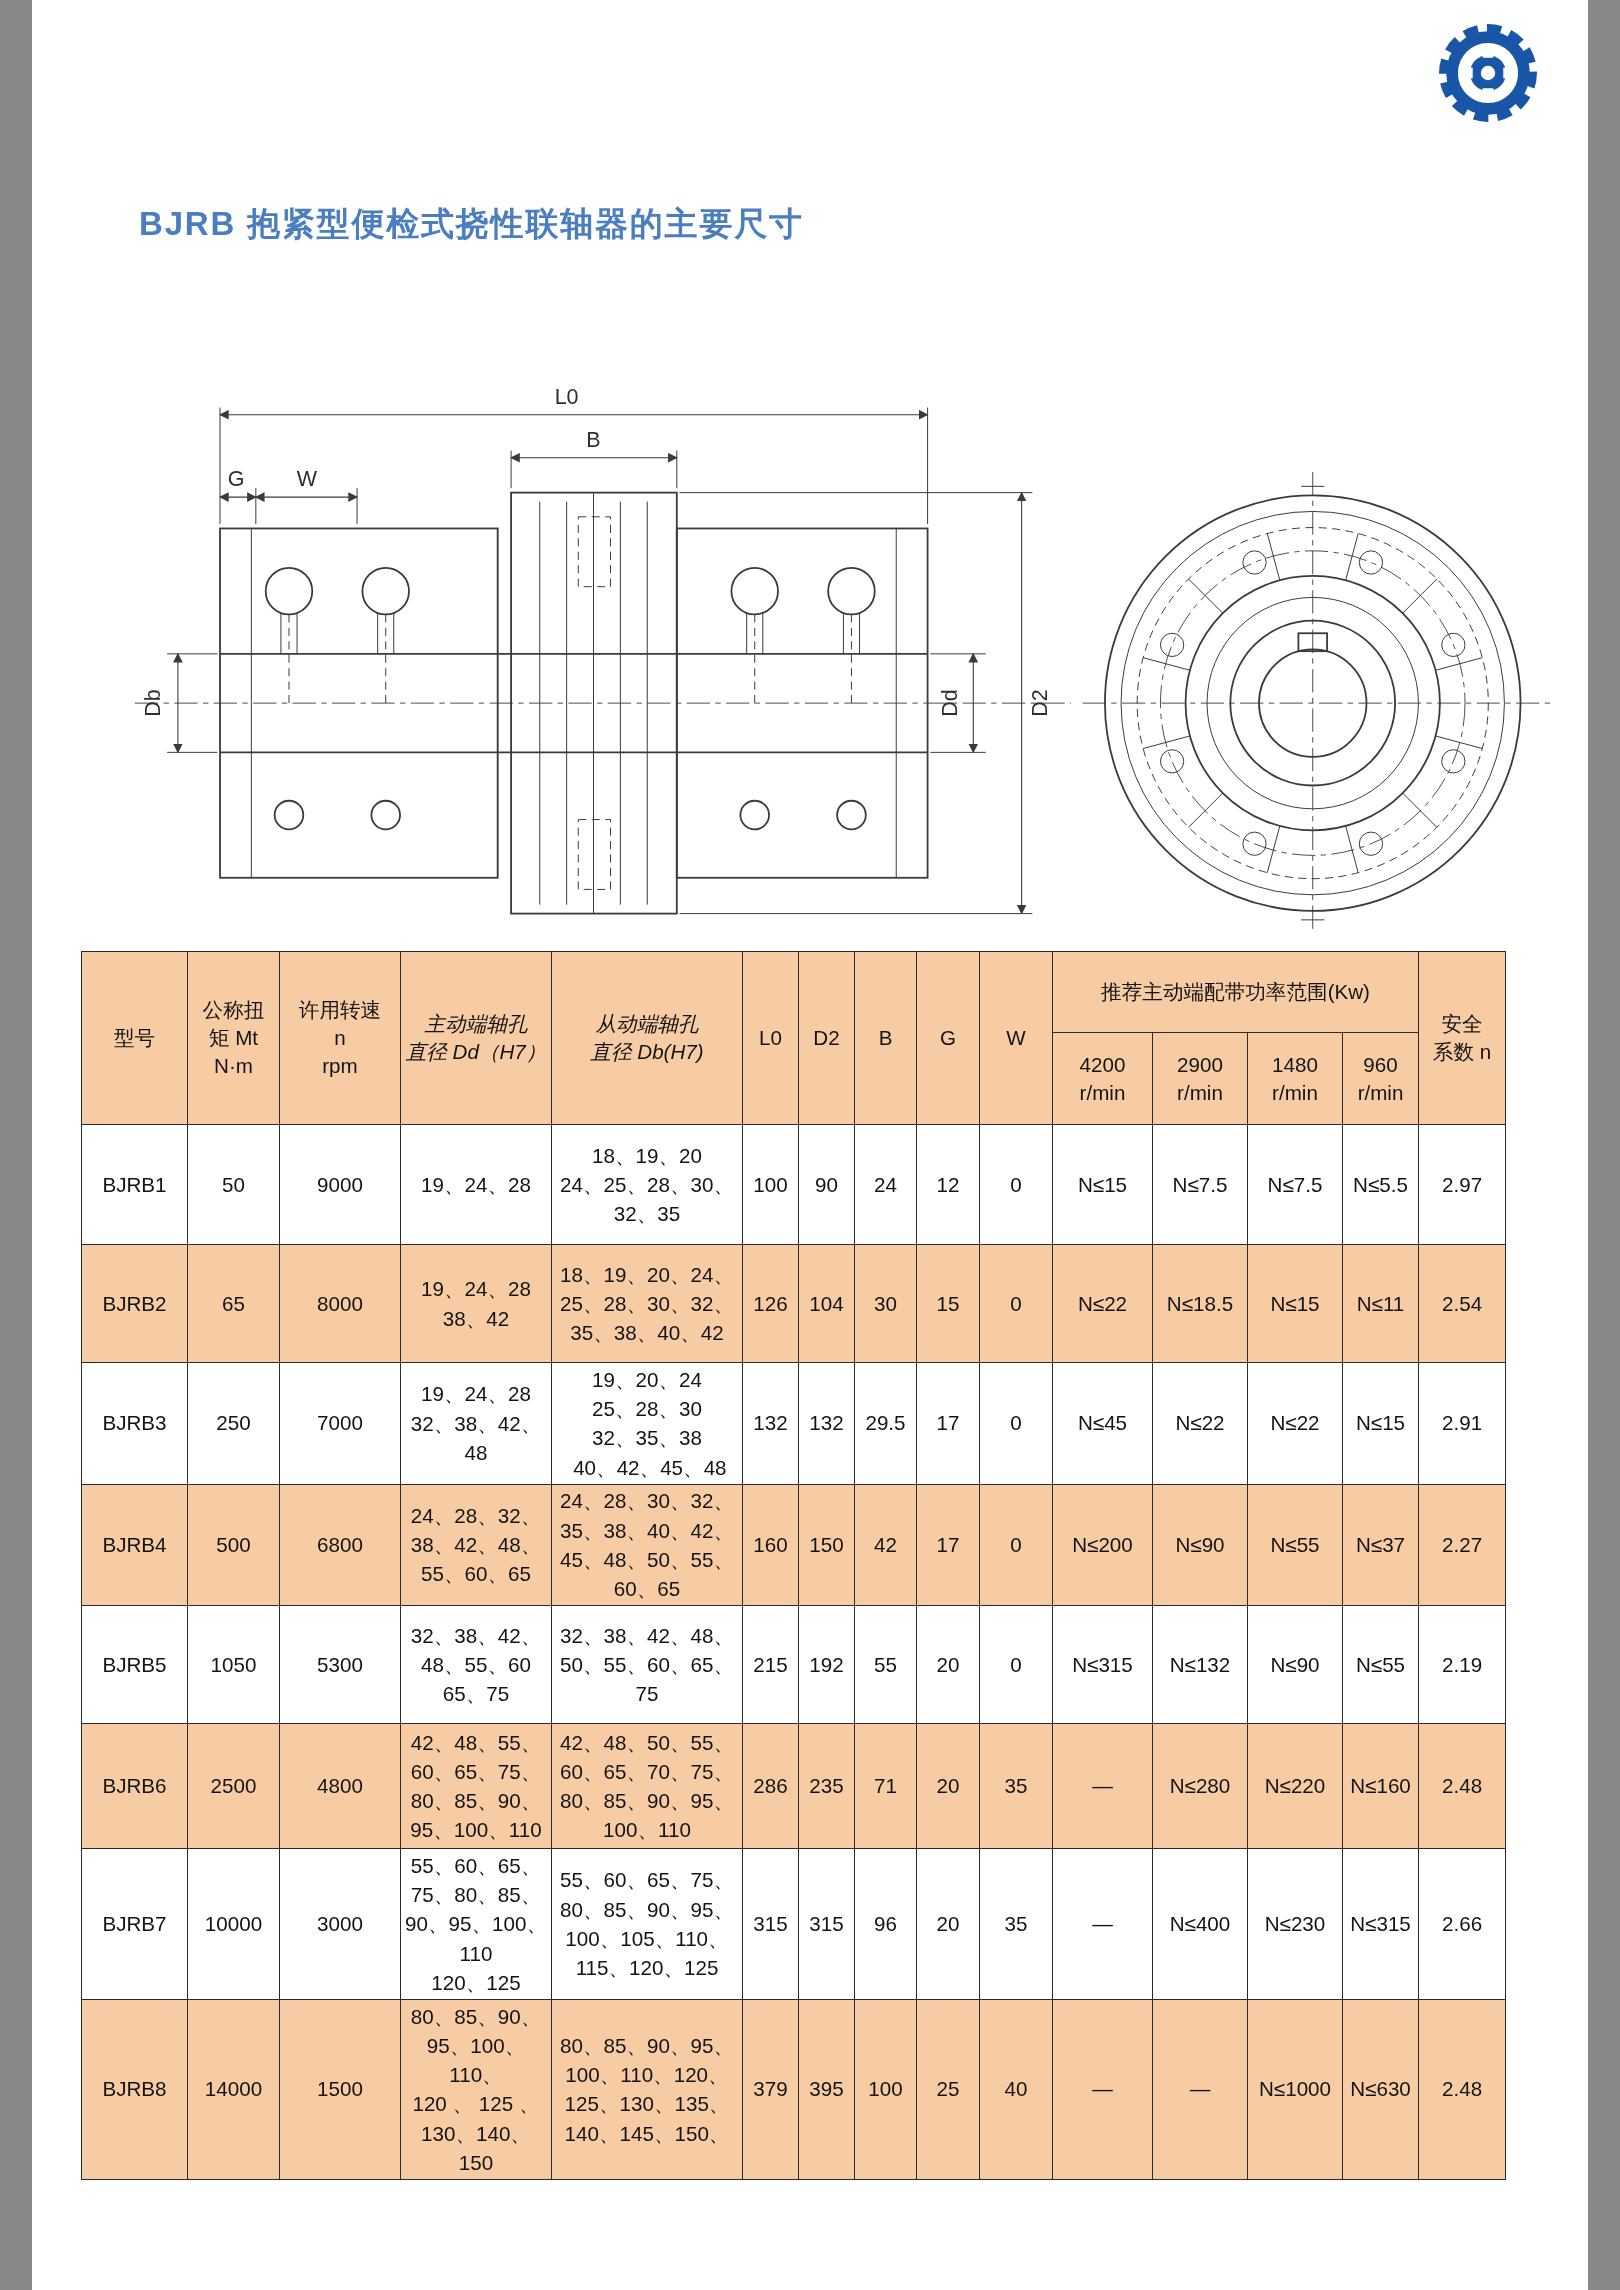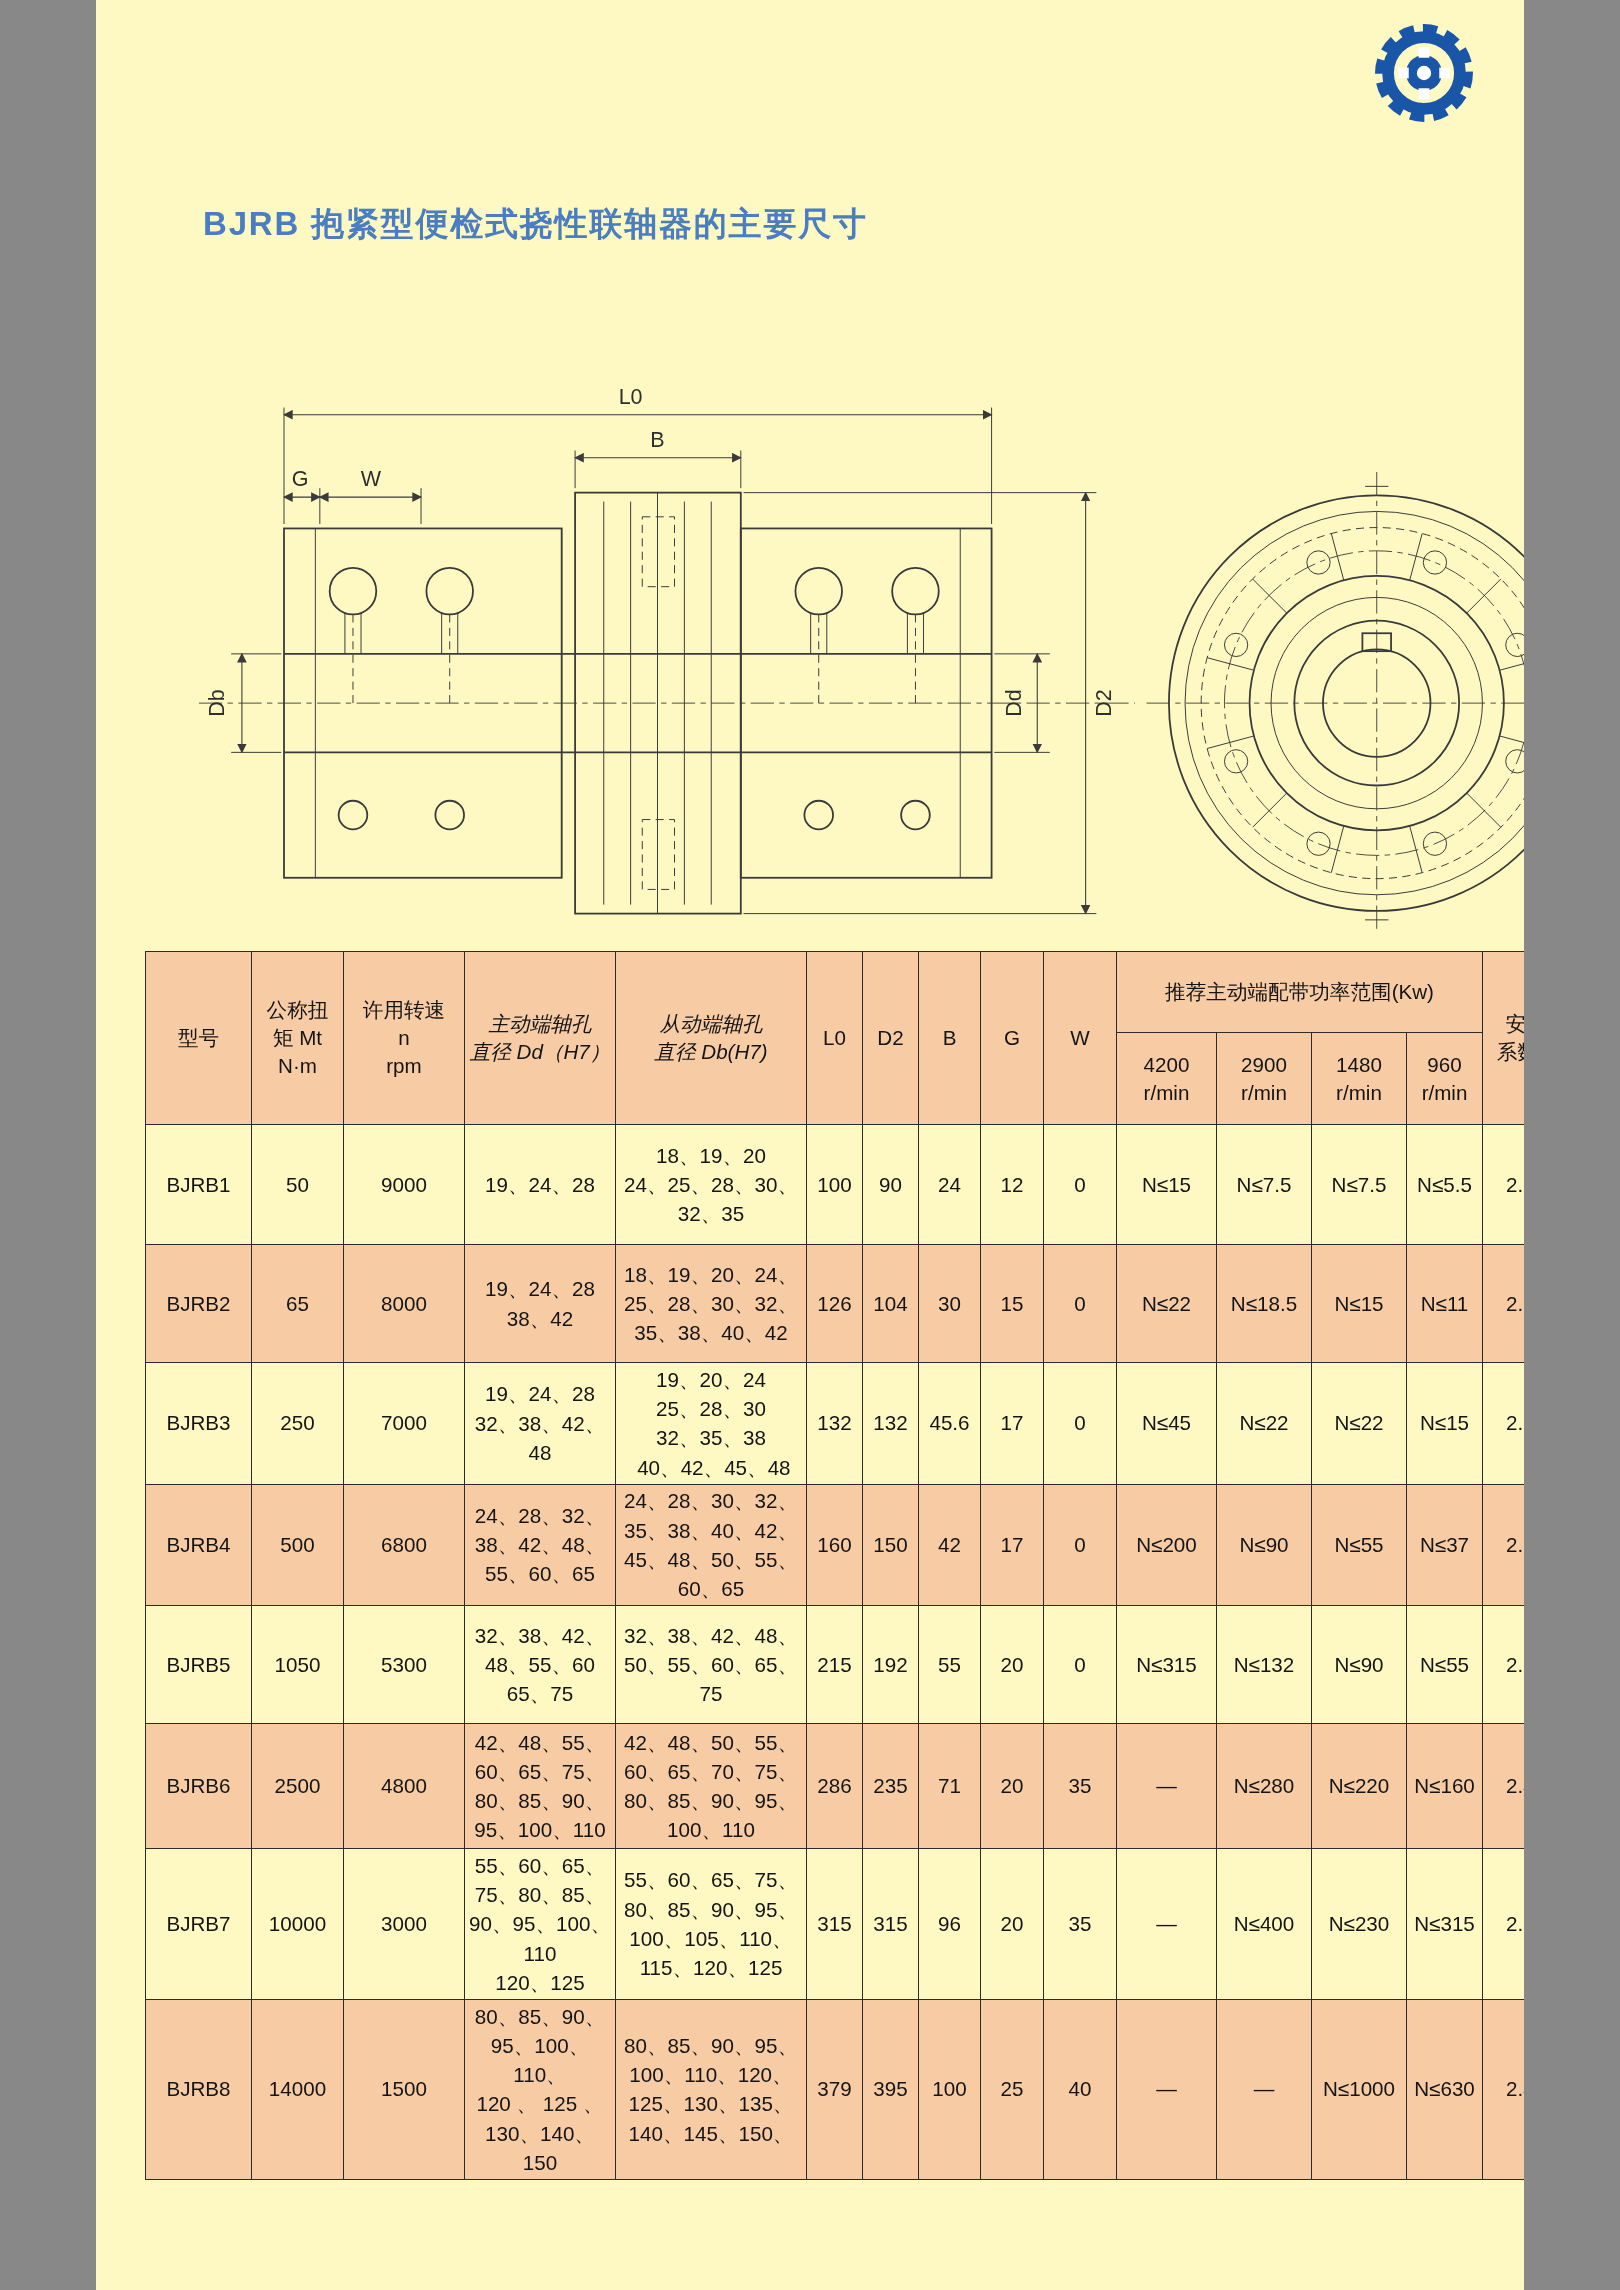--- a/index.html
+++ b/index.html
@@ -1,17 +1,17 @@
 <!DOCTYPE html>
 <html style="font-size:14.3px"><head>
 <meta charset="utf-8">
 <style>
   html,body{margin:0;padding:0;background:#888;}
   .page{
-    position:relative; width:1428px; height:2291px; background:#fef9c3;
+    position:relative; width:1556px; height:2291px; background:#ffffff;
     font-family:"Liberation Sans","DejaVu Sans",sans-serif; color:#141414;
     overflow:hidden; margin:0 auto;
   }
   
   .logo{position:absolute; top:19.7px; right:47px; width:106px; height:106px;}
   
   .title{
     position:absolute; left:107px; top:202px; font-size:33px; font-weight:bold;
     letter-spacing:1.8px; color:#4a7ec0; white-space:nowrap;
   }
@@ -305,21 +305,21 @@
           <td>7000</td>
           <td class="bore pre">19、24、28
 32、38、42、
 48</td>
           <td class="bore pre">19、20、24
 25、28、30
 32、35、38
 &nbsp;40、42、45、48</td>
           <td>132</td>
           <td>132</td>
-          <td>45.6</td>
+          <td>29.5</td>
           <td>17</td>
           <td>0</td>
           <td class="power">N≤45</td>
           <td class="power">N≤22</td>
           <td class="power">N≤22</td>
           <td class="power">N≤15</td>
           <td>2.91</td>
         </tr>
         <tr class="shaded">
           <td>BJRB4</td>

